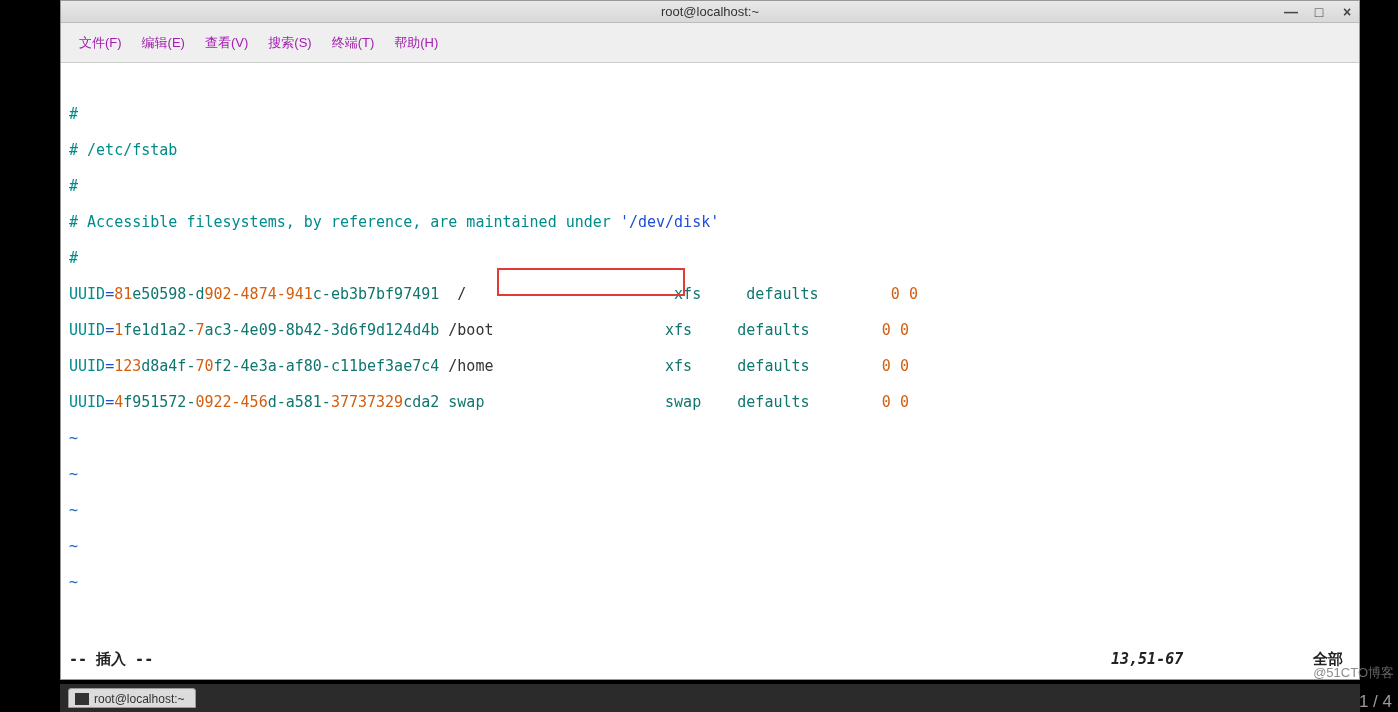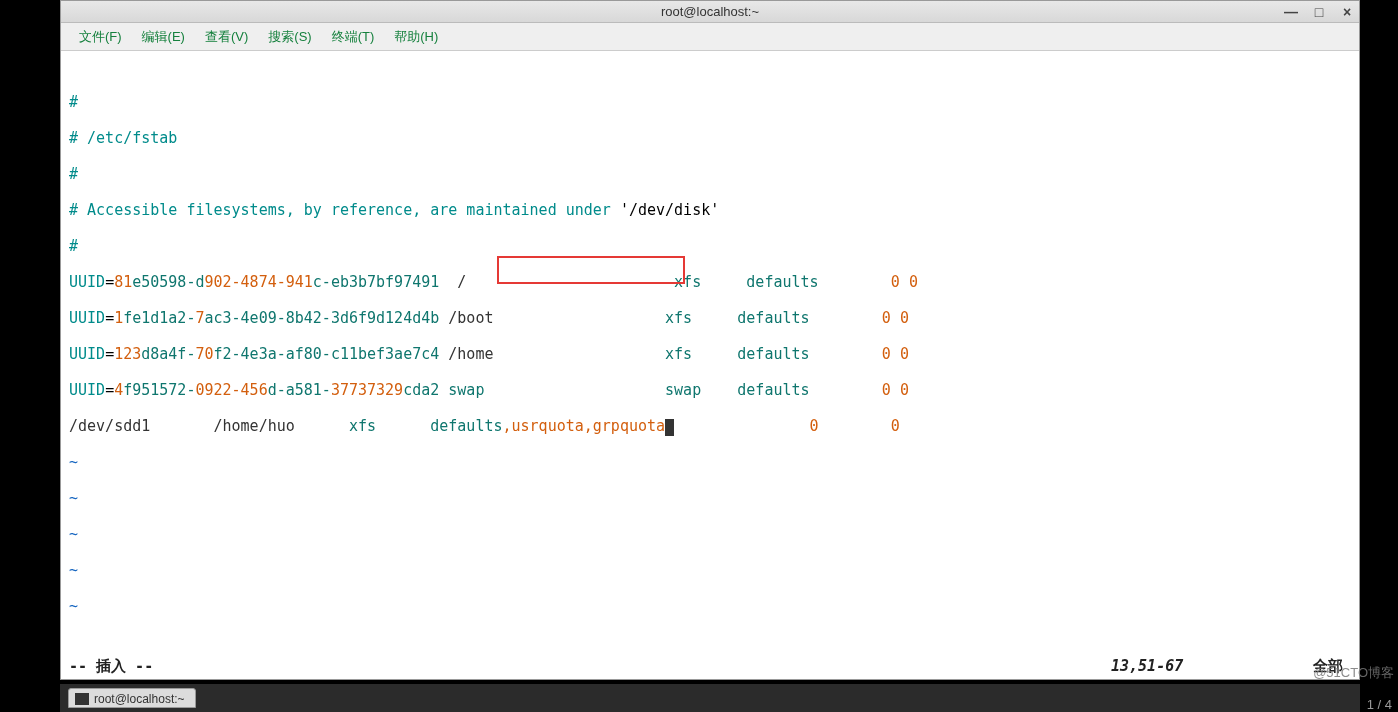--- a/index.html
+++ b/index.html
@@ -48,61 +48,61 @@
       display: flex;
       align-items: center;
       justify-content: center;
       font-size: 14px;
       cursor: pointer;
       color: #444;
       font-weight: bold;
     }
     .menubar {
       background: #efefef;
-      height: 28px;
+      height: 40px;
       display: flex;
       align-items: center;
       padding: 0 10px;
       gap: 4px;
       border-bottom: 1px solid #ccc;
       font-size: 13px;
-      color: #15803d;
+      color: #a21caf;
     }
     .menubar .item {
       padding: 2px 8px;
       cursor: pointer;
     }
     .terminal {
       flex: 1;
       background: #fff;
       padding: 6px 8px 4px 8px;
       font-family: "DejaVu Sans Mono", "Liberation Mono", monospace;
       font-size: 15px;
       line-height: 18px;
       color: #333;
       white-space: pre;
       position: relative;
       overflow: hidden;
     }
     .c-teal { color: #008b8b; }
-    .c-red { color: #000000; }
+    .c-red { color: #1d4ed8; }
     .c-green { color: #0f766e; }
     .c-orange { color: #d35f0e; }
     .cursor {
       display: inline-block;
       width: 9px;
       height: 17px;
       background: #333;
       vertical-align: text-bottom;
       margin-bottom: -1px;
     }
     .tilde { color: #1565c0; }
     .status-line {
       position: absolute;
-      bottom: 4px;
+      bottom: 11px;
       left: 8px;
       right: 8px;
       display: flex;
       font-weight: bold;
       font-size: 15px;
       color: #222;
       font-family: "DejaVu Sans Mono", monospace;
     }
     .status-left { flex:1; }
     .status-pos { width: 160px; text-align:left;font-style:italic;}
@@ -144,21 +144,21 @@
       right: 4px;
       bottom: 30px;
       font-size: 13px;
       color: rgba(120,120,120,0.85);
       font-family: sans-serif;
     }
     .pagecount {
       position:absolute;
       right:6px;
       bottom:0;
-      font-size:13px;
+      font-size:17px;
       color:#999;
     }
     .left-strip{
       position:absolute;left:0;top:0;width:60px;height:712px;background:#000;
     }
     .right-strip{
       position:absolute;right:0;top:0;width:38px;height:712px;background:#000;
     }
   </style>
 </head>
@@ -190,21 +190,20 @@
 <div></div>
 <div><span class="c-teal">#</span></div>
 <div><span class="c-teal"># /etc/fstab</span></div>
 <div><span class="c-teal">#</span></div>
 <div><span class="c-teal"># Accessible filesystems, by reference, are maintained under </span><span class="c-red">'/dev/disk'</span></div>
 <div><span class="c-teal">#</span></div>
 <div><span class="c-teal">UUID</span><span class="c-red">=</span><span class="c-orange">81</span><span class="c-green">e50598-d</span><span class="c-orange">902-4874-941</span><span class="c-green">c-eb3b7bf97491</span>  <span>/</span>                       <span class="c-green">xfs</span>     <span class="c-green">defaults</span>        <span class="c-orange">0</span> <span class="c-orange">0</span></div>
 <div><span class="c-teal">UUID</span><span class="c-red">=</span><span class="c-orange">1</span><span class="c-green">fe1d1a2-</span><span class="c-orange">7</span><span class="c-green">ac3-4e09-8b42-3d6f9d124d4b</span> <span>/boot</span>                   <span class="c-green">xfs</span>     <span class="c-green">defaults</span>        <span class="c-orange">0</span> <span class="c-orange">0</span></div>
 <div><span class="c-teal">UUID</span><span class="c-red">=</span><span class="c-orange">123</span><span class="c-green">d8a4f-</span><span class="c-orange">70</span><span class="c-green">f2-4e3a-af80-c11bef3ae7c4</span> <span>/home</span>                   <span class="c-green">xfs</span>     <span class="c-green">defaults</span>        <span class="c-orange">0</span> <span class="c-orange">0</span></div>
 <div><span class="c-teal">UUID</span><span class="c-red">=</span><span class="c-orange">4</span><span class="c-green">f951572-</span><span class="c-orange">0922-456</span><span class="c-green">d-a581-</span><span class="c-orange">37737329</span><span class="c-green">cda2</span> <span class="c-green">swap</span>                    <span class="c-green">swap</span>    <span class="c-green">defaults</span>        <span class="c-orange">0</span> <span class="c-orange">0</span></div>
-<div><span>/dev/sdd1</span>       <span>/home/huo</span>      <span class="c-green">xfs</span>      <span class="c-green">defaults</span><span class="c-orange">,usrquota,grpquota</span><span class="cursor"></span>               <span class="c-orange">0</span>        <span class="c-orange">0</span></div>
 <div class="tilde">~</div>
 <div class="tilde">~</div>
 <div class="tilde">~</div>
 <div class="tilde">~</div>
 <div class="tilde">~</div>
 
 
 
 
 

